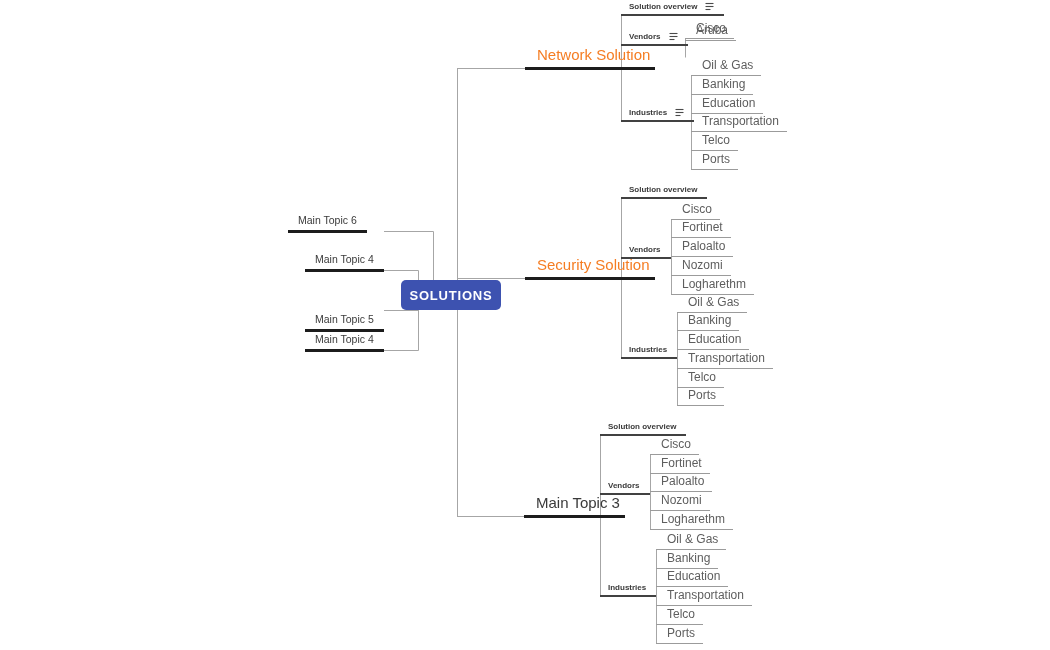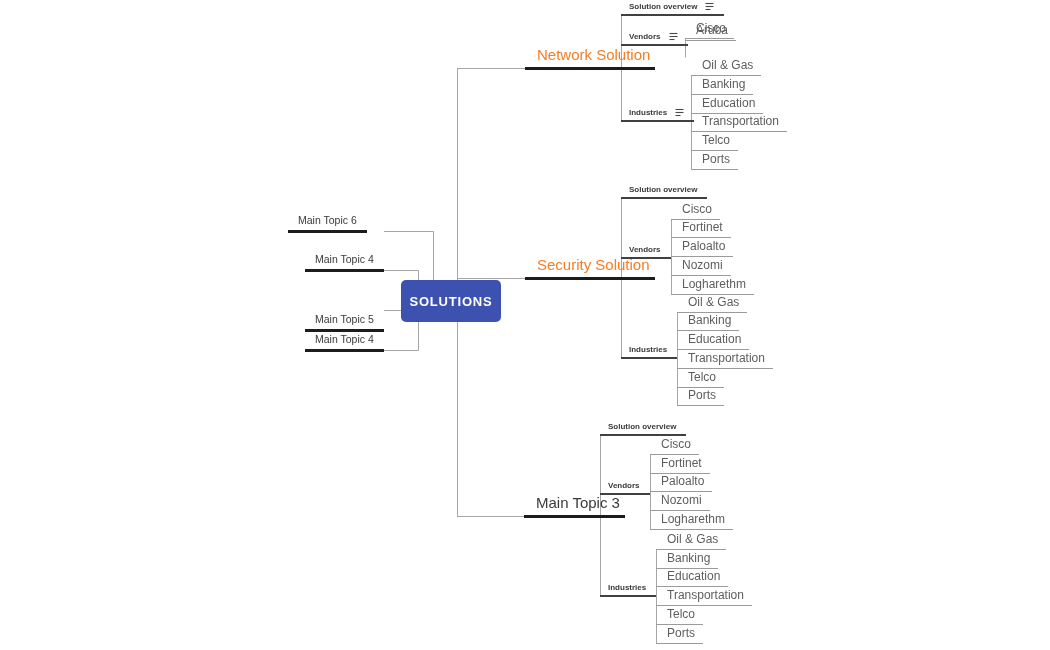--- a/index.html
+++ b/index.html
@@ -46,21 +46,21 @@
       <line x1="457" y1="68.5" x2="526" y2="68.5" stroke="#a6a6a6" stroke-width="1"></line>
       <line x1="457" y1="278.5" x2="526" y2="278.5" stroke="#a6a6a6" stroke-width="1"></line>
       <line x1="457" y1="516.5" x2="525" y2="516.5" stroke="#a6a6a6" stroke-width="1"></line>
       <line x1="384" y1="231.5" x2="433.5" y2="231.5" stroke="#a6a6a6" stroke-width="1"></line>
       <line x1="433.5" y1="231.5" x2="433.5" y2="280" stroke="#a6a6a6" stroke-width="1"></line>
       <line x1="384" y1="270.5" x2="418.5" y2="270.5" stroke="#a6a6a6" stroke-width="1"></line>
       <line x1="384" y1="310.5" x2="418.5" y2="310.5" stroke="#a6a6a6" stroke-width="1"></line>
       <line x1="384" y1="350.5" x2="418.5" y2="350.5" stroke="#a6a6a6" stroke-width="1"></line>
       <line x1="418.5" y1="270.5" x2="418.5" y2="350.5" stroke="#a6a6a6" stroke-width="1"></line>
     </svg>
-  <div id="central-box" style="left: 401px; top: 280px; width: 100px; height: 42px; background: rgb(61, 82, 176); color: rgb(255, 255, 255);">
+  <div id="central-box" style="left: 401px; top: 280px; width: 100px; height: 30px; background: rgb(61, 82, 176); color: rgb(255, 255, 255);">
     <span>SOLUTIONS</span>
   </div>
 <div class="topic left-topic" style="left: 288px; top: 233px;">
       <span style="color: rgb(58, 58, 58);">Main Topic 6</span>
     </div>
     <div class="topic left-topic" style="left: 305px; top: 272px;">
       <span style="color: rgb(58, 58, 58);">Main Topic 4</span>
     </div>
     <div class="topic left-topic" style="left: 305px; top: 312px; margin-top: 20px;">
       <span style="color: rgb(58, 58, 58);">Main Topic 5</span>

